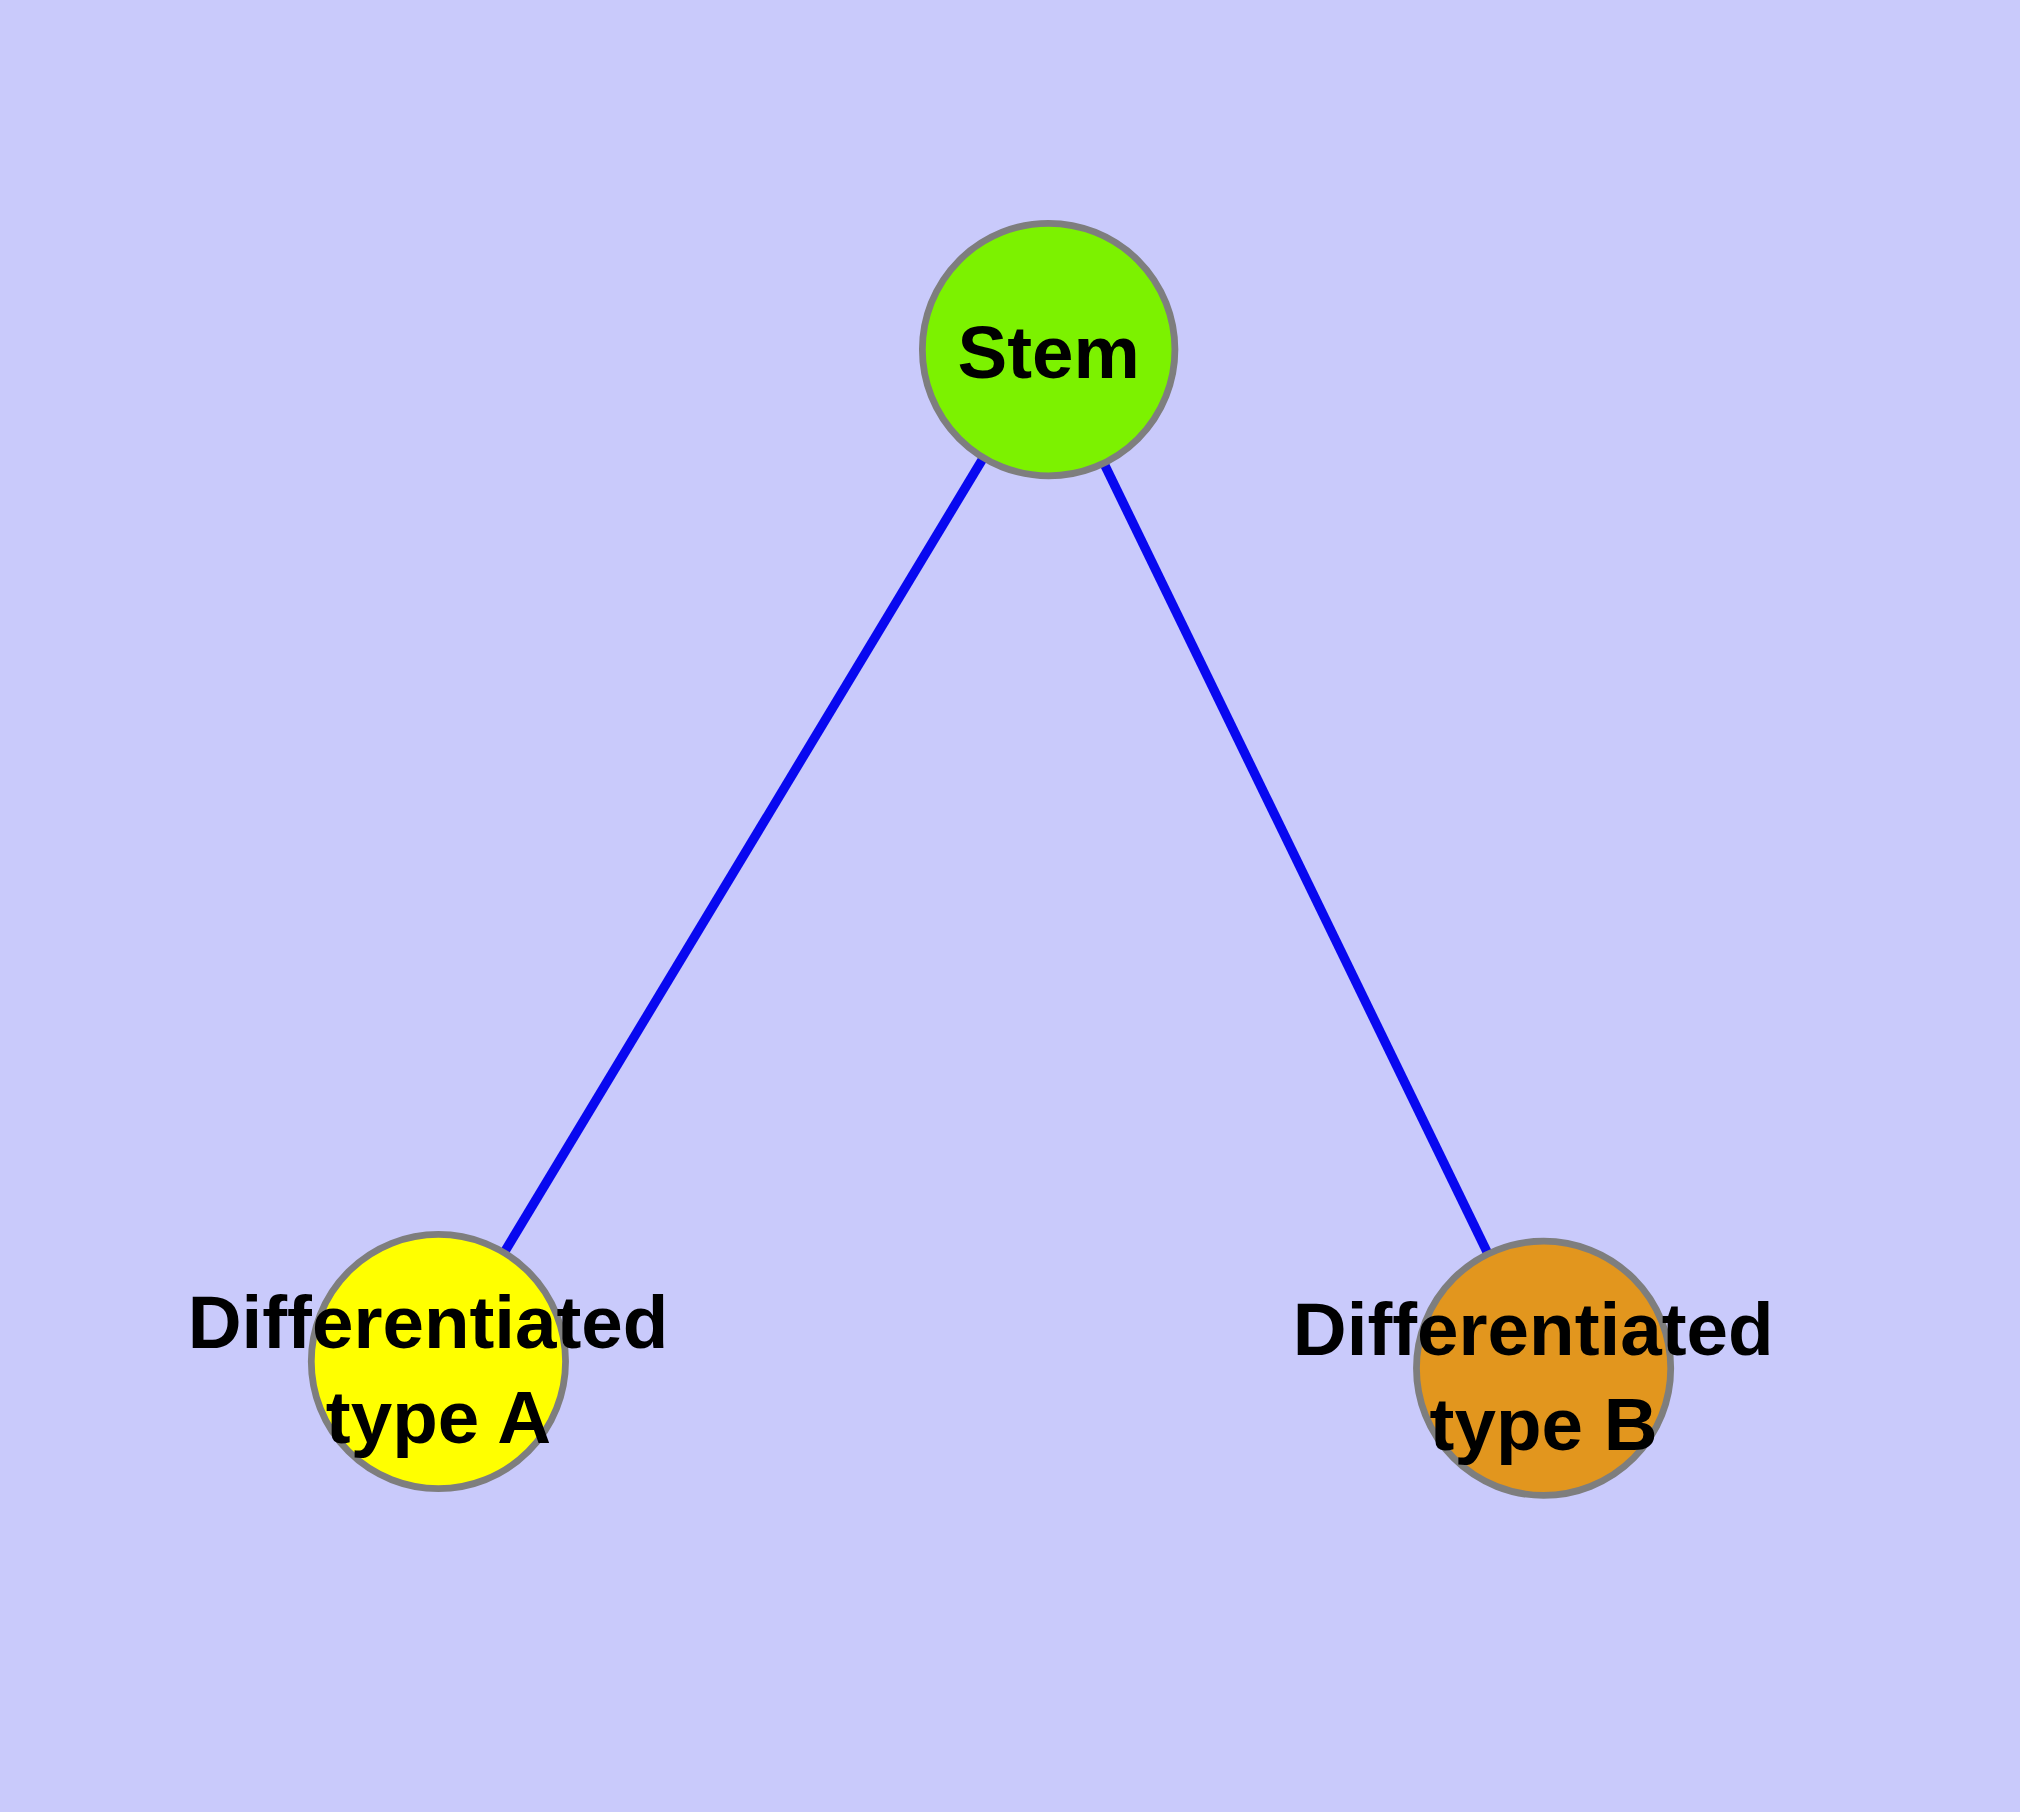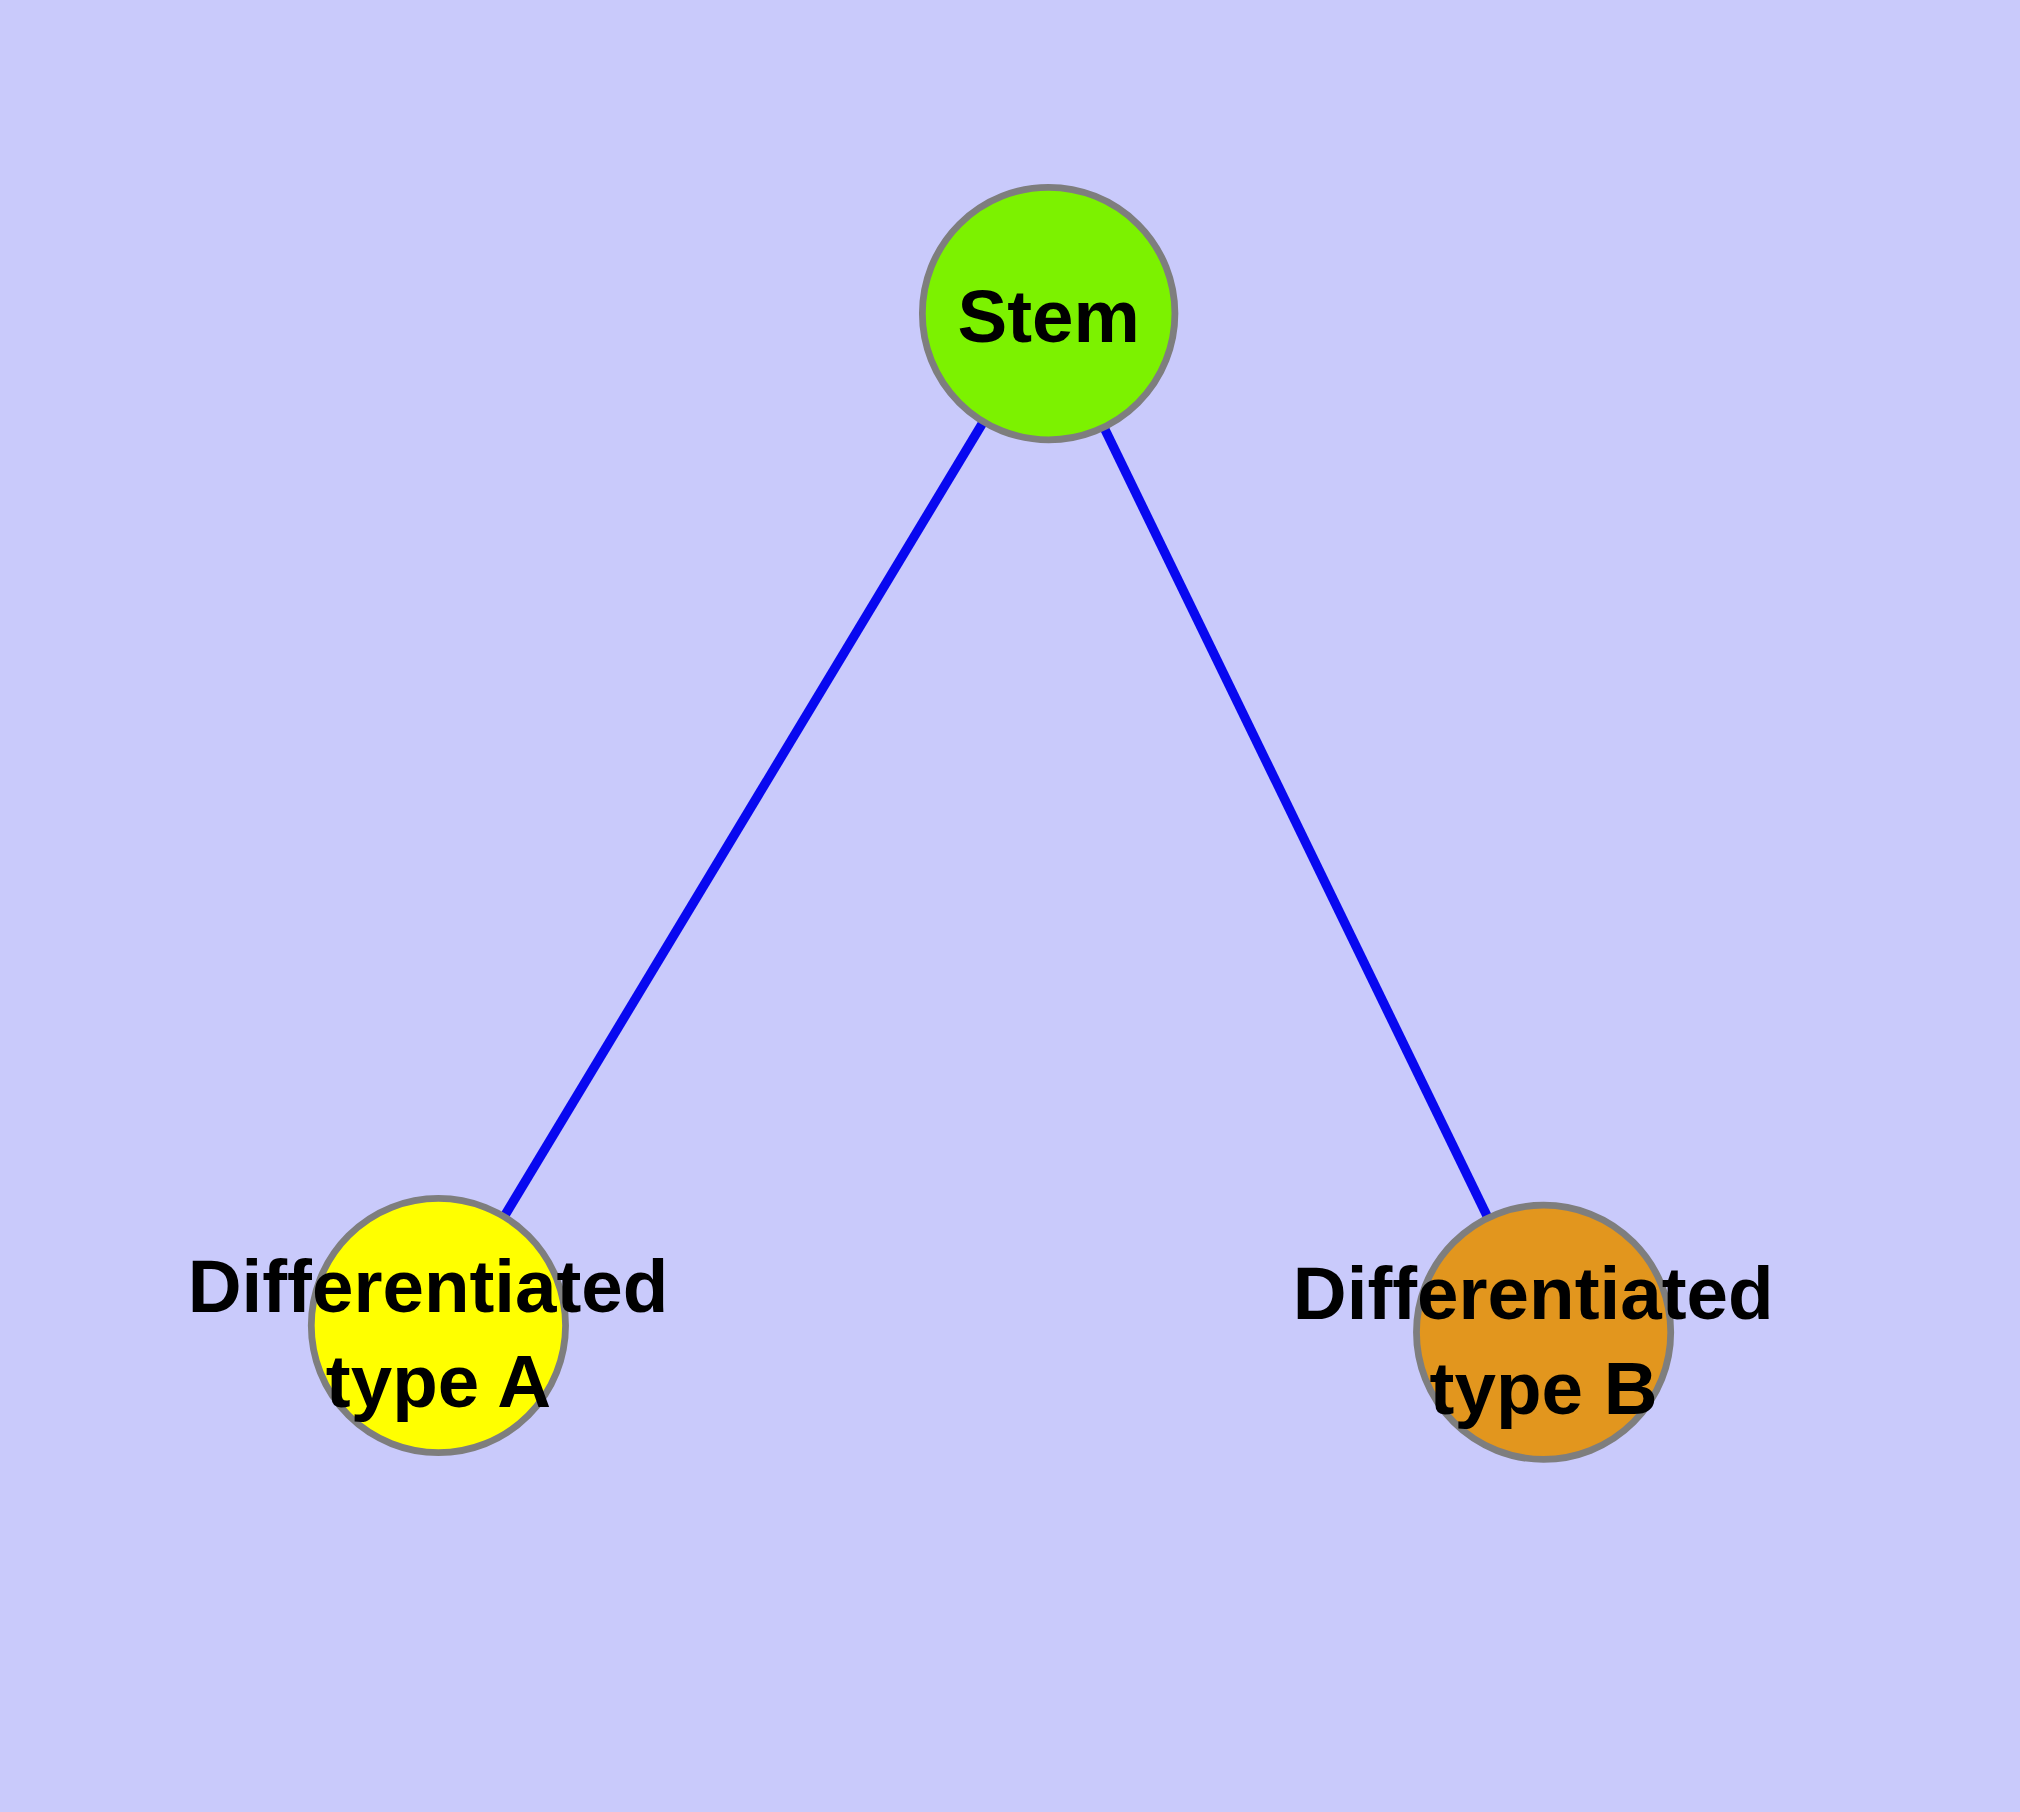--- a/index.html
+++ b/index.html
@@ -8,20 +8,21 @@
     width: 2021px;
     height: 1812px;
     background: #C9CAFB;
     overflow: hidden;
     font-family: "Liberation Sans", sans-serif;
   }
   .diagram-wrap {
     position: relative;
     width: 2021px;
     height: 1604px;
+    margin-top: 36px;
   }
   svg.graph {
     display: block;
     width: 2021px;
     height: 1812px;
   }
   .edge {
     fill: none;
     stroke-width: 11;
     stroke-linecap: butt;

